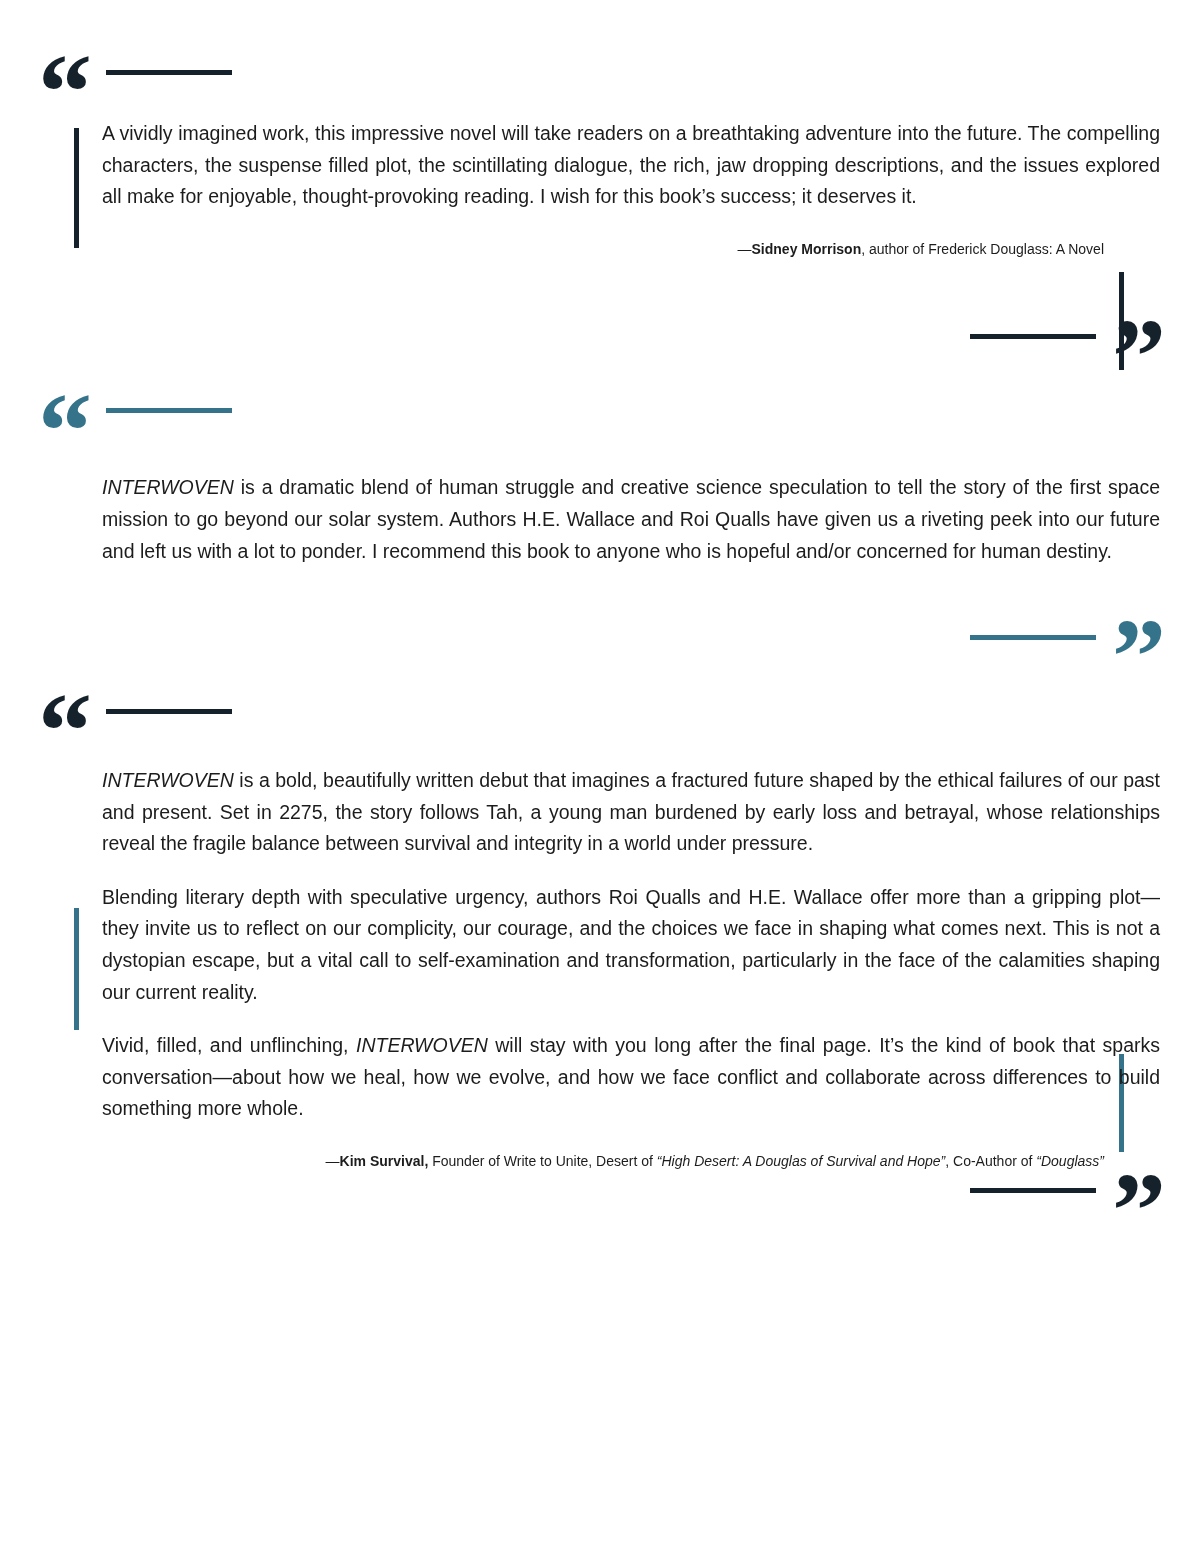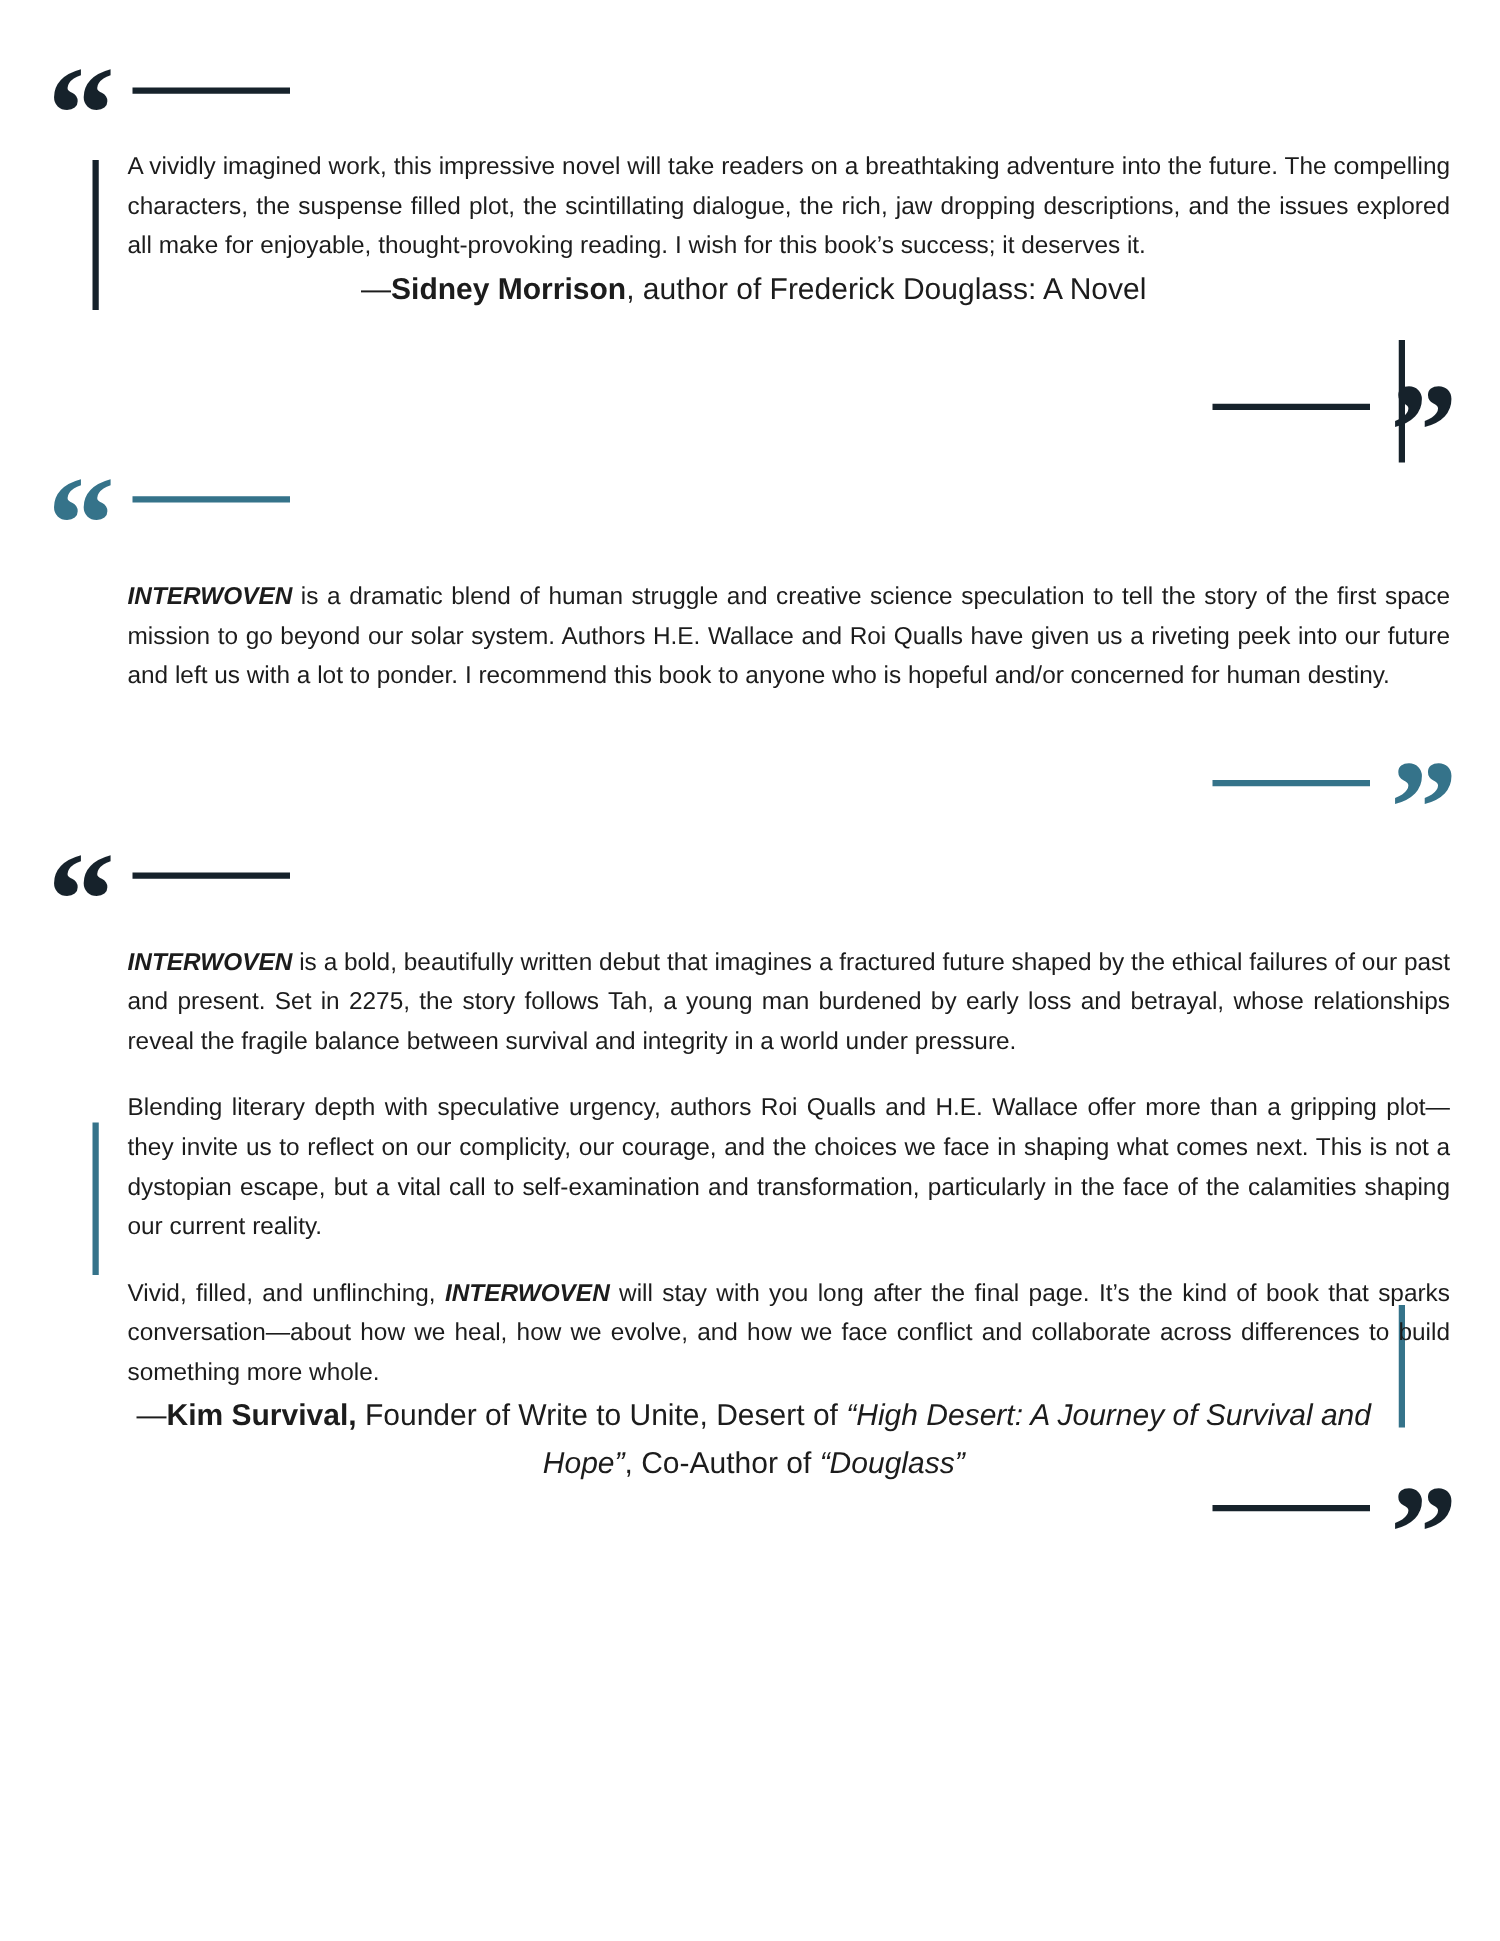--- a/index.html
+++ b/index.html
@@ -97,28 +97,29 @@
   }
   .quote-body p {
     margin: 0 0 22px 0;
   }
   .quote-body p:last-child {
     margin-bottom: 0;
   }
   .attrib {
     margin-left: 102px;
     margin-right: 96px;
-    font-size: 24px;
+    font-size: 14px;
     line-height: 1.55;
-    text-align: center;
+    text-align: right;
+    margin-top: 26px;
   }
   .attrib b { font-weight: 700; }
   .ital { font-style: italic; }
   .title-caps {
-    font-weight: 700;
+    font-weight: 400;
     font-style: italic;
   }
 
   
   #block1 { padding-top: 48px; }
   #block1 .open-glyph, #block1 .close-glyph { color: #16222b; }
   #block1 .open-rule, #block1 .close-rule { background: #16222b; }
   #block1 .vbar-left { background: #16222b; left: 74px; top: 128px; height: 120px; }
   #block1 .vbar-right { background: #16222b; top: 272px; height: 98px; }
   #block1 .quote-body { margin-top: 14px; }
@@ -192,21 +193,21 @@
       <span class="open-rule"></span>
     </div>
 
     <div class="quote-body" style="margin-top:22px;">
       <p><span class="title-caps">INTERWOVEN</span><span> is a bold, beautifully written debut that imagines a fractured future shaped by the ethical failures of our past and present. Set in 2275, the story follows Tah, a young man burdened by early loss and betrayal, whose relationships reveal the fragile balance between survival and integrity in a world under pressure.</span></p>
       <p>Blending literary depth with speculative urgency, authors Roi Qualls and H.E. Wallace offer more than a gripping plot—they invite us to reflect on our complicity, our courage, and the choices we face in shaping what comes next. This is not a dystopian escape, but a vital call to self-examination and transformation, particularly in the face of the calamities shaping our current reality.</p>
       <p><span>Vivid, filled, and unflinching, </span><span class="title-caps">INTERWOVEN</span><span> will stay with you long after the final page. It’s the kind of book that sparks conversation—about how we heal, how we evolve, and how we face conflict and collaborate across differences to build something more whole.</span></p>
     </div>
 
     <div class="attrib">
-      <span>—</span><b>Kim Survival,</b><span> Founder of Write to Unite, Desert of </span><span class="ital">“High Desert: A Journey of Survival and Hope”</span><span>, Co-Author of </span><span class="ital">“Douglass”</span>
+      <span>—</span><b>Kim Survival,</b><span> Founder of Write to Unite, Desert of </span><span class="ital">“High Desert: A Douglas of Survival and Hope”</span><span>, Co-Author of </span><span class="ital">“Douglass”</span>
     </div>
 
     <div class="close-mark" style="margin-top:-6px;">
       <span class="close-rule"></span>
       <span class="close-glyph">”</span>
     </div>
   </section>
 
 </div>
 

